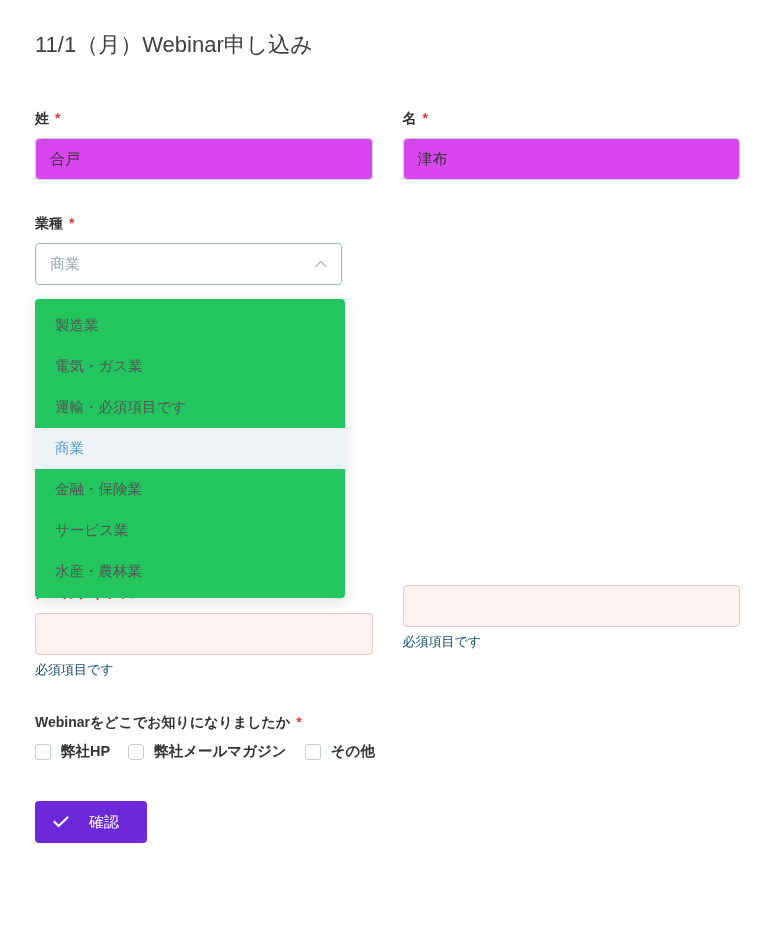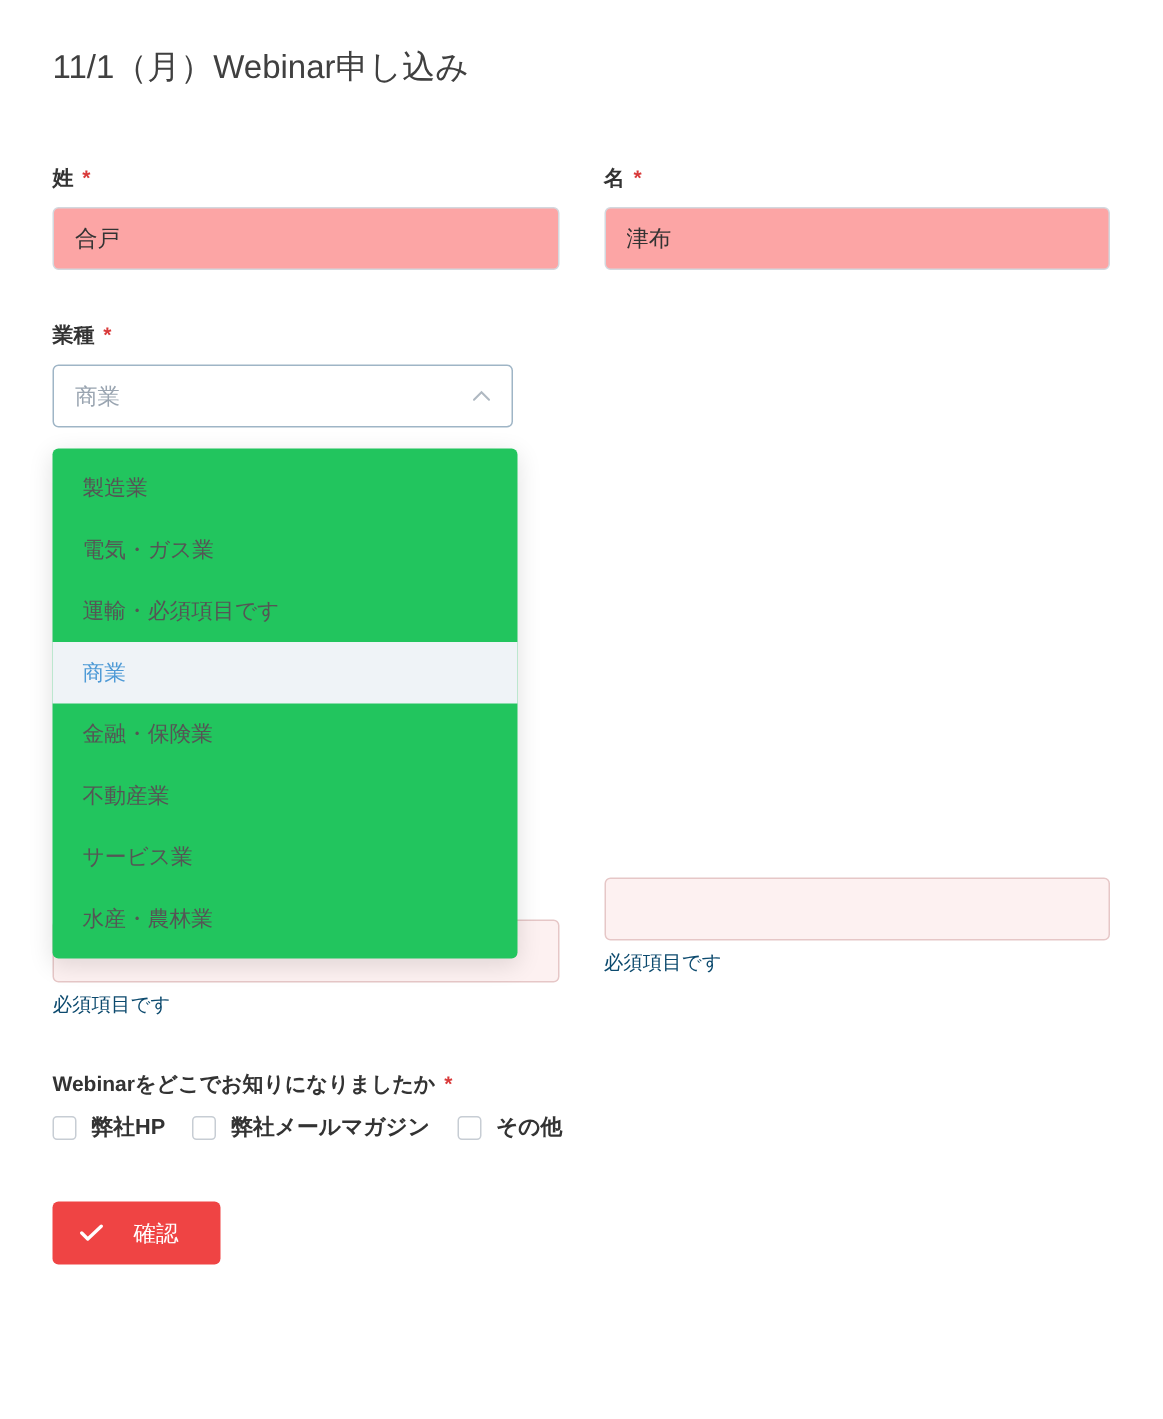--- a/index.html
+++ b/index.html
@@ -44,21 +44,21 @@
       margin-left: 2px;
     }
     .text-input {
       width: 100%;
       height: 42px;
       border: 1px solid #d3d8de;
       border-radius: 4px;
       padding: 0 14px;
       font-size: 15px;
       color: #333;
-      background: #fca5a5;
+      background: #d946ef;
     }
     .text-input.error {
       background: #fdf1f1;
       border-color: #e6c7c7;
     }
     .select-wrapper {
       position: relative;
       width: 307px;
     }
     .select-display {
@@ -130,21 +130,21 @@
       background: #fff;
       cursor: pointer;
     }
     .checkbox-label {
       font-size: 14.5px;
       font-weight: 600;
       color: #333;
     }
     .confirm-btn {
       margin-top: 40px;
-      background: #ef4444;
+      background: #6d28d9;
       color: #fff;
       border: none;
       border-radius: 4px;
       height: 42px;
       padding: 0 28px 0 18px;
       font-size: 15px;
       font-weight: 500;
       cursor: pointer;
       display: inline-flex;
       align-items: center;
@@ -191,21 +191,20 @@
       <svg class="chevron" viewBox="0 0 12 8" fill="none">
         <path d="M1 6.5L6 1.5L11 6.5" stroke="currentColor" stroke-width="1.4" stroke-linecap="round"></path>
       </svg>
     </div>
     <div class="dropdown">
       <div class="dropdown-item">製造業</div>
       <div class="dropdown-item">電気・ガス業</div>
       <div class="dropdown-item">運輸・必須項目です</div>
       <div class="dropdown-item selected">商業</div>
       <div class="dropdown-item">金融・保険業</div>
-      <div class="dropdown-item">不動産業</div>
       <div class="dropdown-item">サービス業</div>
       <div class="dropdown-item">水産・農林業</div>
     </div>
   </div>
 </div>
 
 <div class="section-spacer"></div>
 
 <div class="form-row">
   <div class="form-group">

